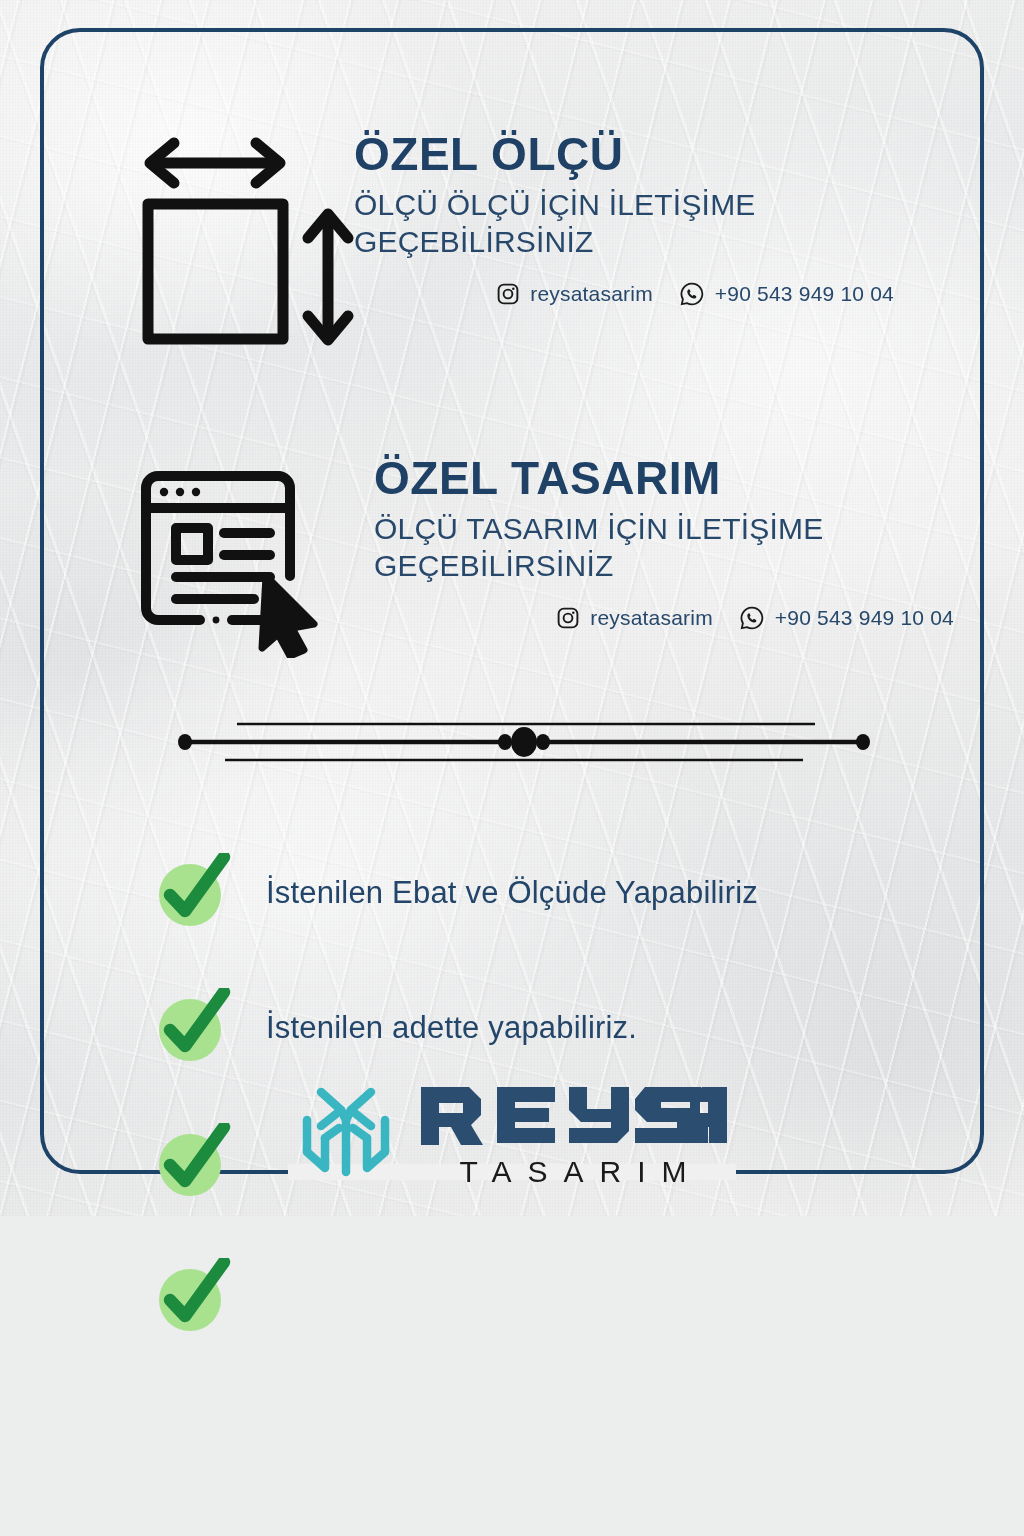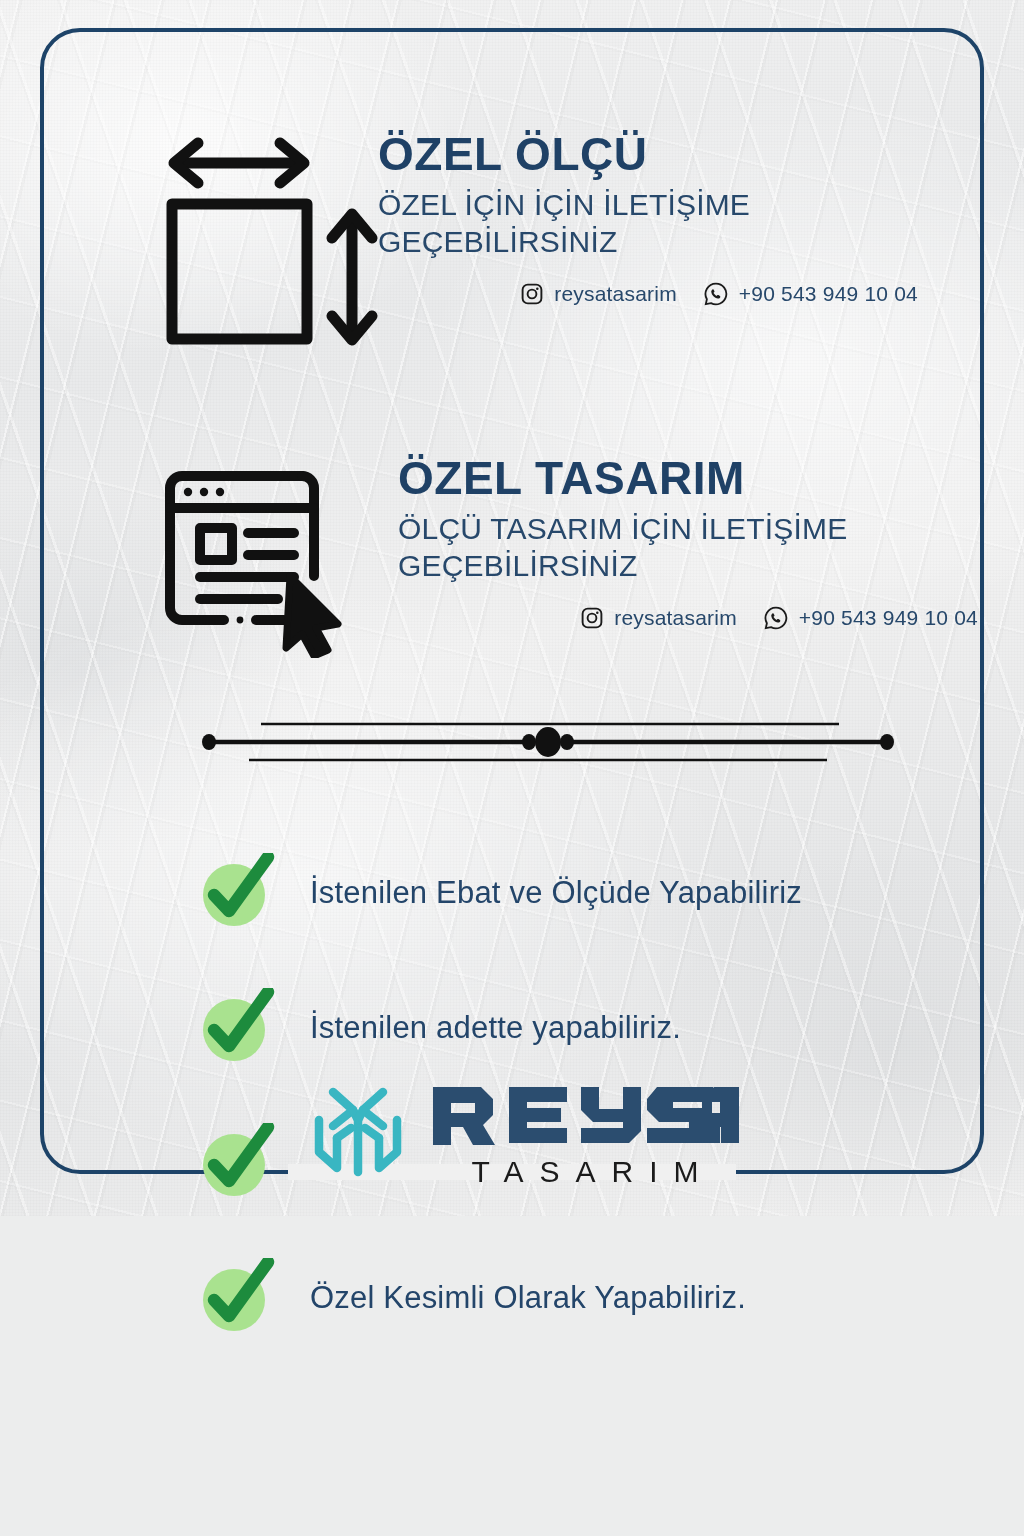--- a/index.html
+++ b/index.html
@@ -15,21 +15,20 @@
   #page {
     position:relative;
     width:1024px; height:1216px;
     background:
       radial-gradient(ellipse 420px 300px at 18% 12%, rgba(255,255,255,.85), rgba(255,255,255,0) 70%),
       radial-gradient(ellipse 520px 380px at 78% 30%, rgba(255,255,255,.7), rgba(255,255,255,0) 72%),
       radial-gradient(ellipse 600px 420px at 30% 72%, rgba(255,255,255,.65), rgba(255,255,255,0) 70%),
       radial-gradient(ellipse 380px 280px at 88% 86%, rgba(214,216,218,.55), rgba(255,255,255,0) 70%),
       radial-gradient(ellipse 340px 260px at 8%  55%, rgba(208,211,214,.45), rgba(255,255,255,0) 72%),
       linear-gradient(168deg, #f3f3f3 0%, #e9eaeb 28%, #f1f1f1 52%, #e6e7e8 74%, #f0f0f0 100%);
-    padding-left: 24px;
   }
   
   #page::before {
     content:""; position:absolute; inset:0; pointer-events:none;
     background:
       repeating-linear-gradient(104deg, rgba(255,255,255,0) 0 17px, rgba(255,255,255,.5) 17px 19px, rgba(0,0,0,.018) 19px 22px, rgba(255,255,255,0) 22px 46px),
       repeating-linear-gradient(71deg,  rgba(255,255,255,0) 0 23px, rgba(0,0,0,.015) 23px 25px, rgba(255,255,255,.42) 25px 28px, rgba(255,255,255,0) 28px 61px),
       repeating-linear-gradient(14deg,  rgba(255,255,255,0) 0 31px, rgba(0,0,0,.012) 31px 33px, rgba(255,255,255,.3) 33px 35px, rgba(255,255,255,0) 35px 78px);
     mix-blend-mode:normal;
   }
@@ -117,21 +116,21 @@
   
   #divider {
     position:absolute;
     left:175px; top:712px;
     width:700px; height:60px;
   }
 
   
   #checklist {
     position:absolute;
-    left:172px; top:838px;
+    left:152px; top:838px;
     width:780px;
   }
   .check-item {
     display:flex;
     align-items:center;
     height:110px;
   }
   .check-item + .check-item { margin-top:25px; }
   .check-mark { flex:0 0 auto; width:80px; height:80px; margin-right:34px; }
   .check-label {
@@ -184,21 +183,21 @@
           <rect x="20" y="78" width="135" height="135" stroke-width="11"></rect>
 
           <line x1="200" y1="90" x2="200" y2="212"></line>
           <polyline points="180,112 200,88 220,112" fill="none"></polyline>
           <polyline points="180,190 200,214 220,190" fill="none"></polyline>
         </svg>
       </div>
 
       <div class="feature-text">
         <div class="feature-title">ÖZEL ÖLÇÜ</div>
-        <div class="feature-sub">ÖZEL İÇİN İÇİN İLETİŞİME GEÇEBİLİRSİNİZ</div>
+        <div class="feature-sub">ÖLÇÜ ÖLÇÜ İÇİN İLETİŞİME GEÇEBİLİRSİNİZ</div>
 
         <div class="contact-row">
           <div class="contact-item">
             <span>
               <svg width="24" height="24" viewBox="0 0 24 24" fill="none" stroke="#1b1b1b" stroke-width="1.9">
                 <rect x="2.6" y="2.6" width="18.8" height="18.8" rx="5.2"></rect>
                 <circle cx="12" cy="12" r="4.4"></circle>
                 <circle cx="17.3" cy="6.8" r="1.25" fill="#1b1b1b" stroke="none"></circle>
               </svg>
             </span>
@@ -317,21 +316,20 @@
         </span>
       </div>
 
       <div class="check-item">
         <span class="check-mark">
           <svg width="80" height="80" viewBox="0 0 80 80" fill="none">
             <circle cx="38" cy="42" r="31" fill="#a9e28f"></circle>
             <path d="M18 42 L33 58 L72 4" stroke="#1d8b3d" stroke-width="12.5" stroke-linecap="round" stroke-linejoin="round" fill="none"></path>
           </svg>
         </span>
-        <span class="check-label">Özel Kesimli Olarak Yapabiliriz.</span>
       </div>
     </div>
 
     <div id="logo">
 
       <span id="logo-mark">
         <svg width="100" height="104" viewBox="0 0 100 104" fill="none" stroke="#39b6c2" stroke-width="8.5" stroke-linecap="round" stroke-linejoin="round">
 
           <polyline points="22,10 42,28 22,44"></polyline>
           <polyline points="72,10 52,28 72,44"></polyline>

